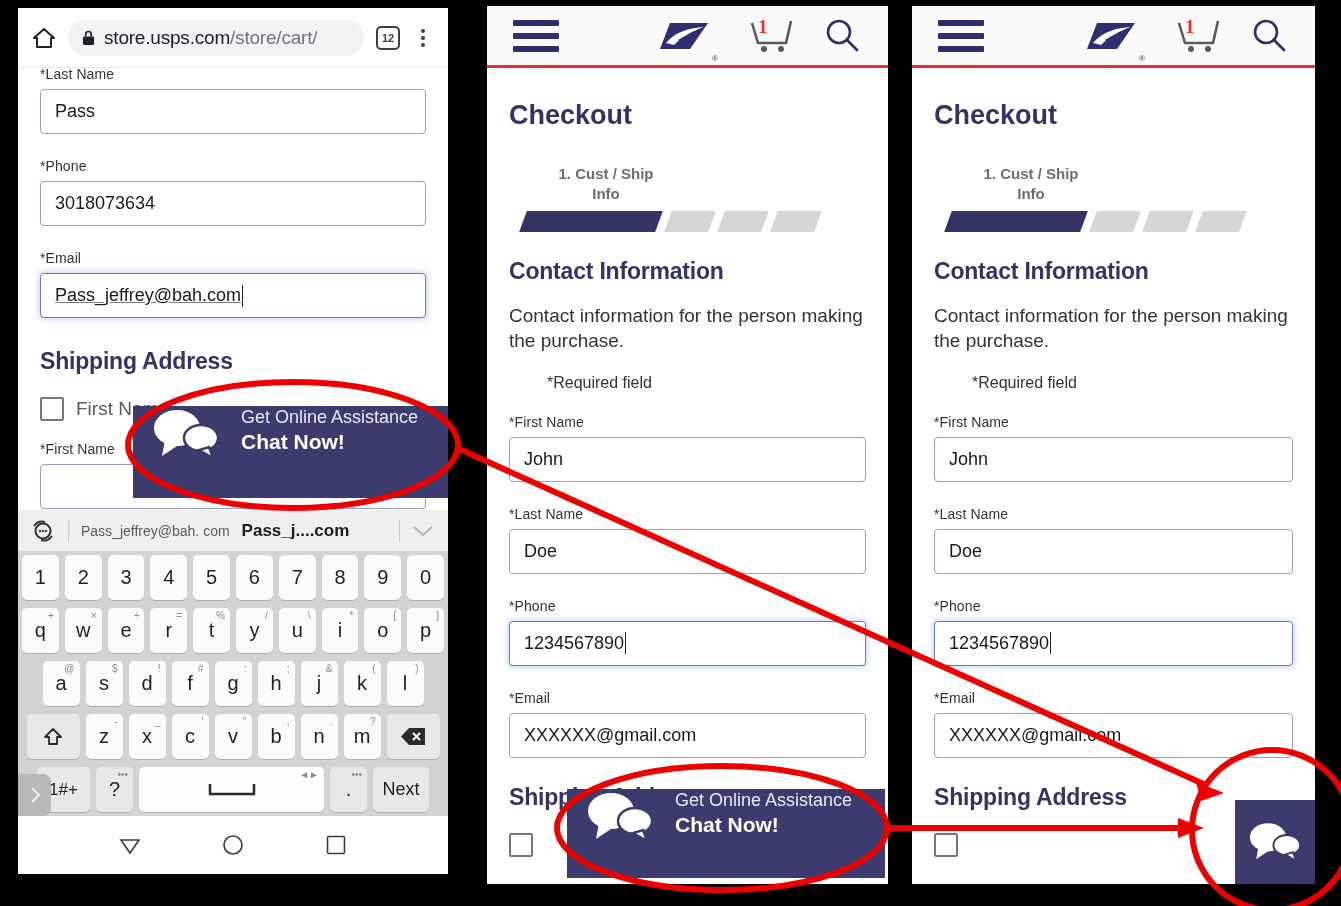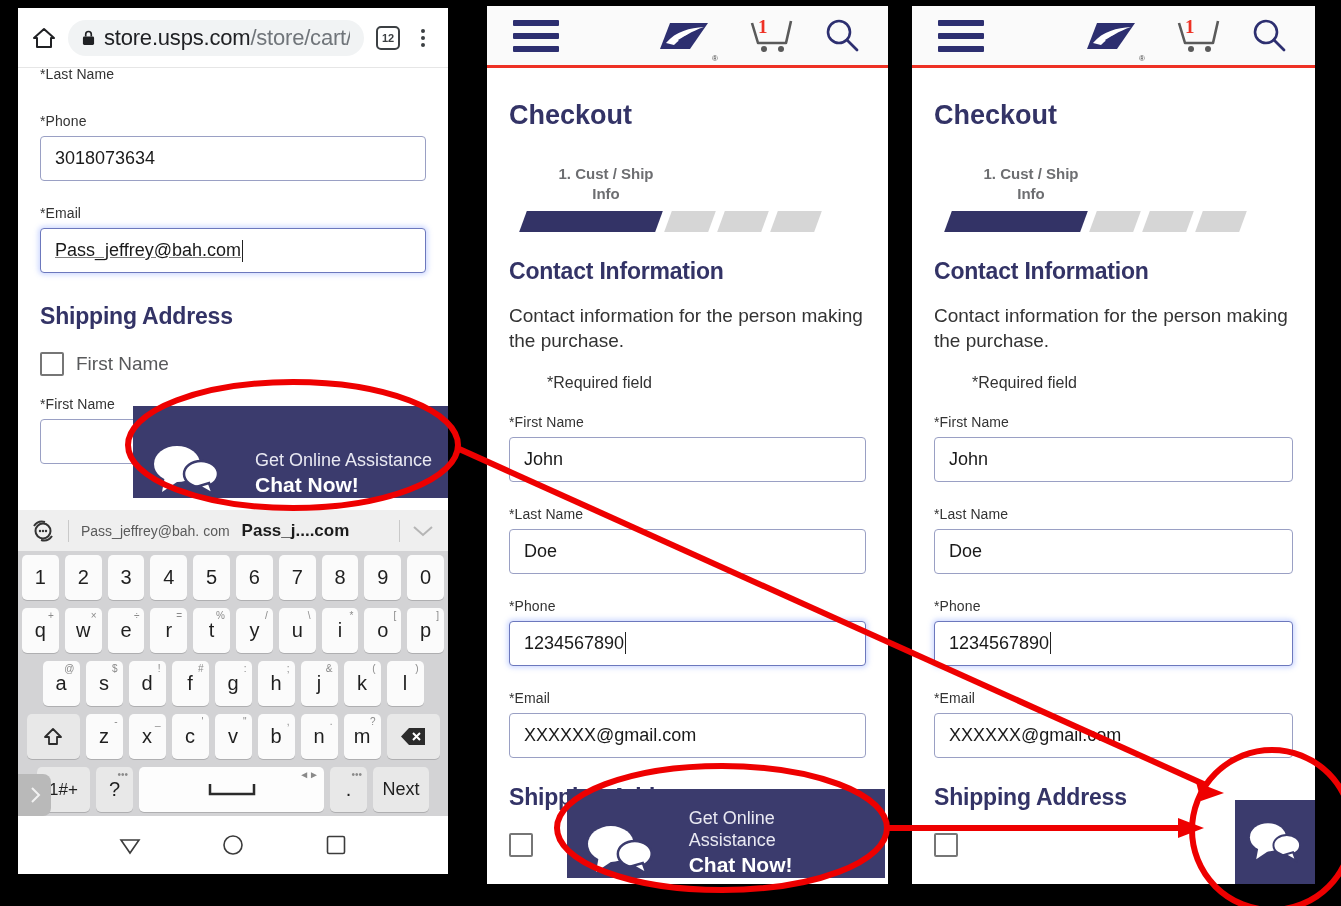--- a/index.html
+++ b/index.html
@@ -22,21 +22,21 @@
     height: 60px; background: #fff; display: flex; align-items: center;
     padding: 0 14px; gap: 12px; border-bottom: 1px solid #e6e6e6;
   }
   .home-icon { width: 24px; height: 24px; flex: 0 0 auto; }
   .url-pill {
     flex: 1 1 auto; height: 36px; background: #f1f3f4; border-radius: 18px;
     display: flex; align-items: center; padding: 0 14px; gap: 9px; min-width: 0;
   }
   .lock-icon { width: 13px; height: 16px; flex: 0 0 auto; }
   .url-text {
-    font-size: 22px; color: #202124; white-space: nowrap; overflow: hidden;
+    font-size: 19px; color: #202124; white-space: nowrap; overflow: hidden;
     letter-spacing: -0.2px;
   }
   .url-text .dim { color: #70757a; }
   .tab-count {
     width: 24px; height: 24px; border: 2px solid #3c4043; border-radius: 5px;
     display: flex; align-items: center; justify-content: center;
     font-size: 11px; font-weight: bold; color: #3c4043; flex: 0 0 auto;
   }
   .kebab { width: 22px; display:flex; flex-direction:column; align-items:center; gap:3px; flex:0 0 auto;}
   .kebab i { width: 4px; height: 4px; background: #3c4043; border-radius: 50%; display:block;}
@@ -91,22 +91,22 @@
   .step-bars { display: flex; align-items: center; gap: 9px; margin-top: 6px; }
   .bar { height: 21px; transform: skewX(-20deg); }
   .bar.active { width: 136px; background: #333366; }
   .bar.inactive { width: 44px; background: #d6d6d6; }
 
   .body-text { font-size: 19px; color: #333; line-height: 1.35; }
   .req-text { font-size: 16px; color: #333; margin-left: 38px; }
 
   
   .chat-banner {
-    position: absolute; background: #3b3b6d; display: flex; align-items: flex-end;
-    padding: 0 20px 0 16px; gap: 32px; z-index: 12;
+    position: absolute; background: #3b3b6d; display: flex; align-items: flex-start;
+    padding: 0 20px 0 16px; gap: 18px; z-index: 12;
   }
   .chat-banner .labels { display: flex; flex-direction: column; }
   .chat-l1 { font-size: 18px; color: #e9e9f2; line-height: 1.25; }
   .chat-l2 { font-size: 21px; color: #ffffff; font-weight: bold; line-height: 1.25; }
   .chat-fab {
     position: absolute; background: #3b3b6d; display:flex;
     align-items:center; justify-content:center; z-index: 12;
   }
 
   
@@ -173,20 +173,23 @@
         </div>
       <div class="kebab">
           <i></i>
           <i></i>
           <i></i>
         </div>
     </div>
 
     <div class="form-area" style="padding-top:4px;">
       <div class="field-label clip-top">*Last Name</div>
+      <div class="text-input">
+          <span>Pass</span>
+        </div>
       <div class="fgap"></div>
       <div class="field-label">*Phone</div>
       <div class="text-input">
           <span>3018073634</span>
         </div>
       <div class="fgap"></div>
       <div class="field-label">*Email</div>
       <div class="text-input focused">
         <span class="underlined">Pass_jeffrey@bah.com</span>
           <span class="caret"></span>

